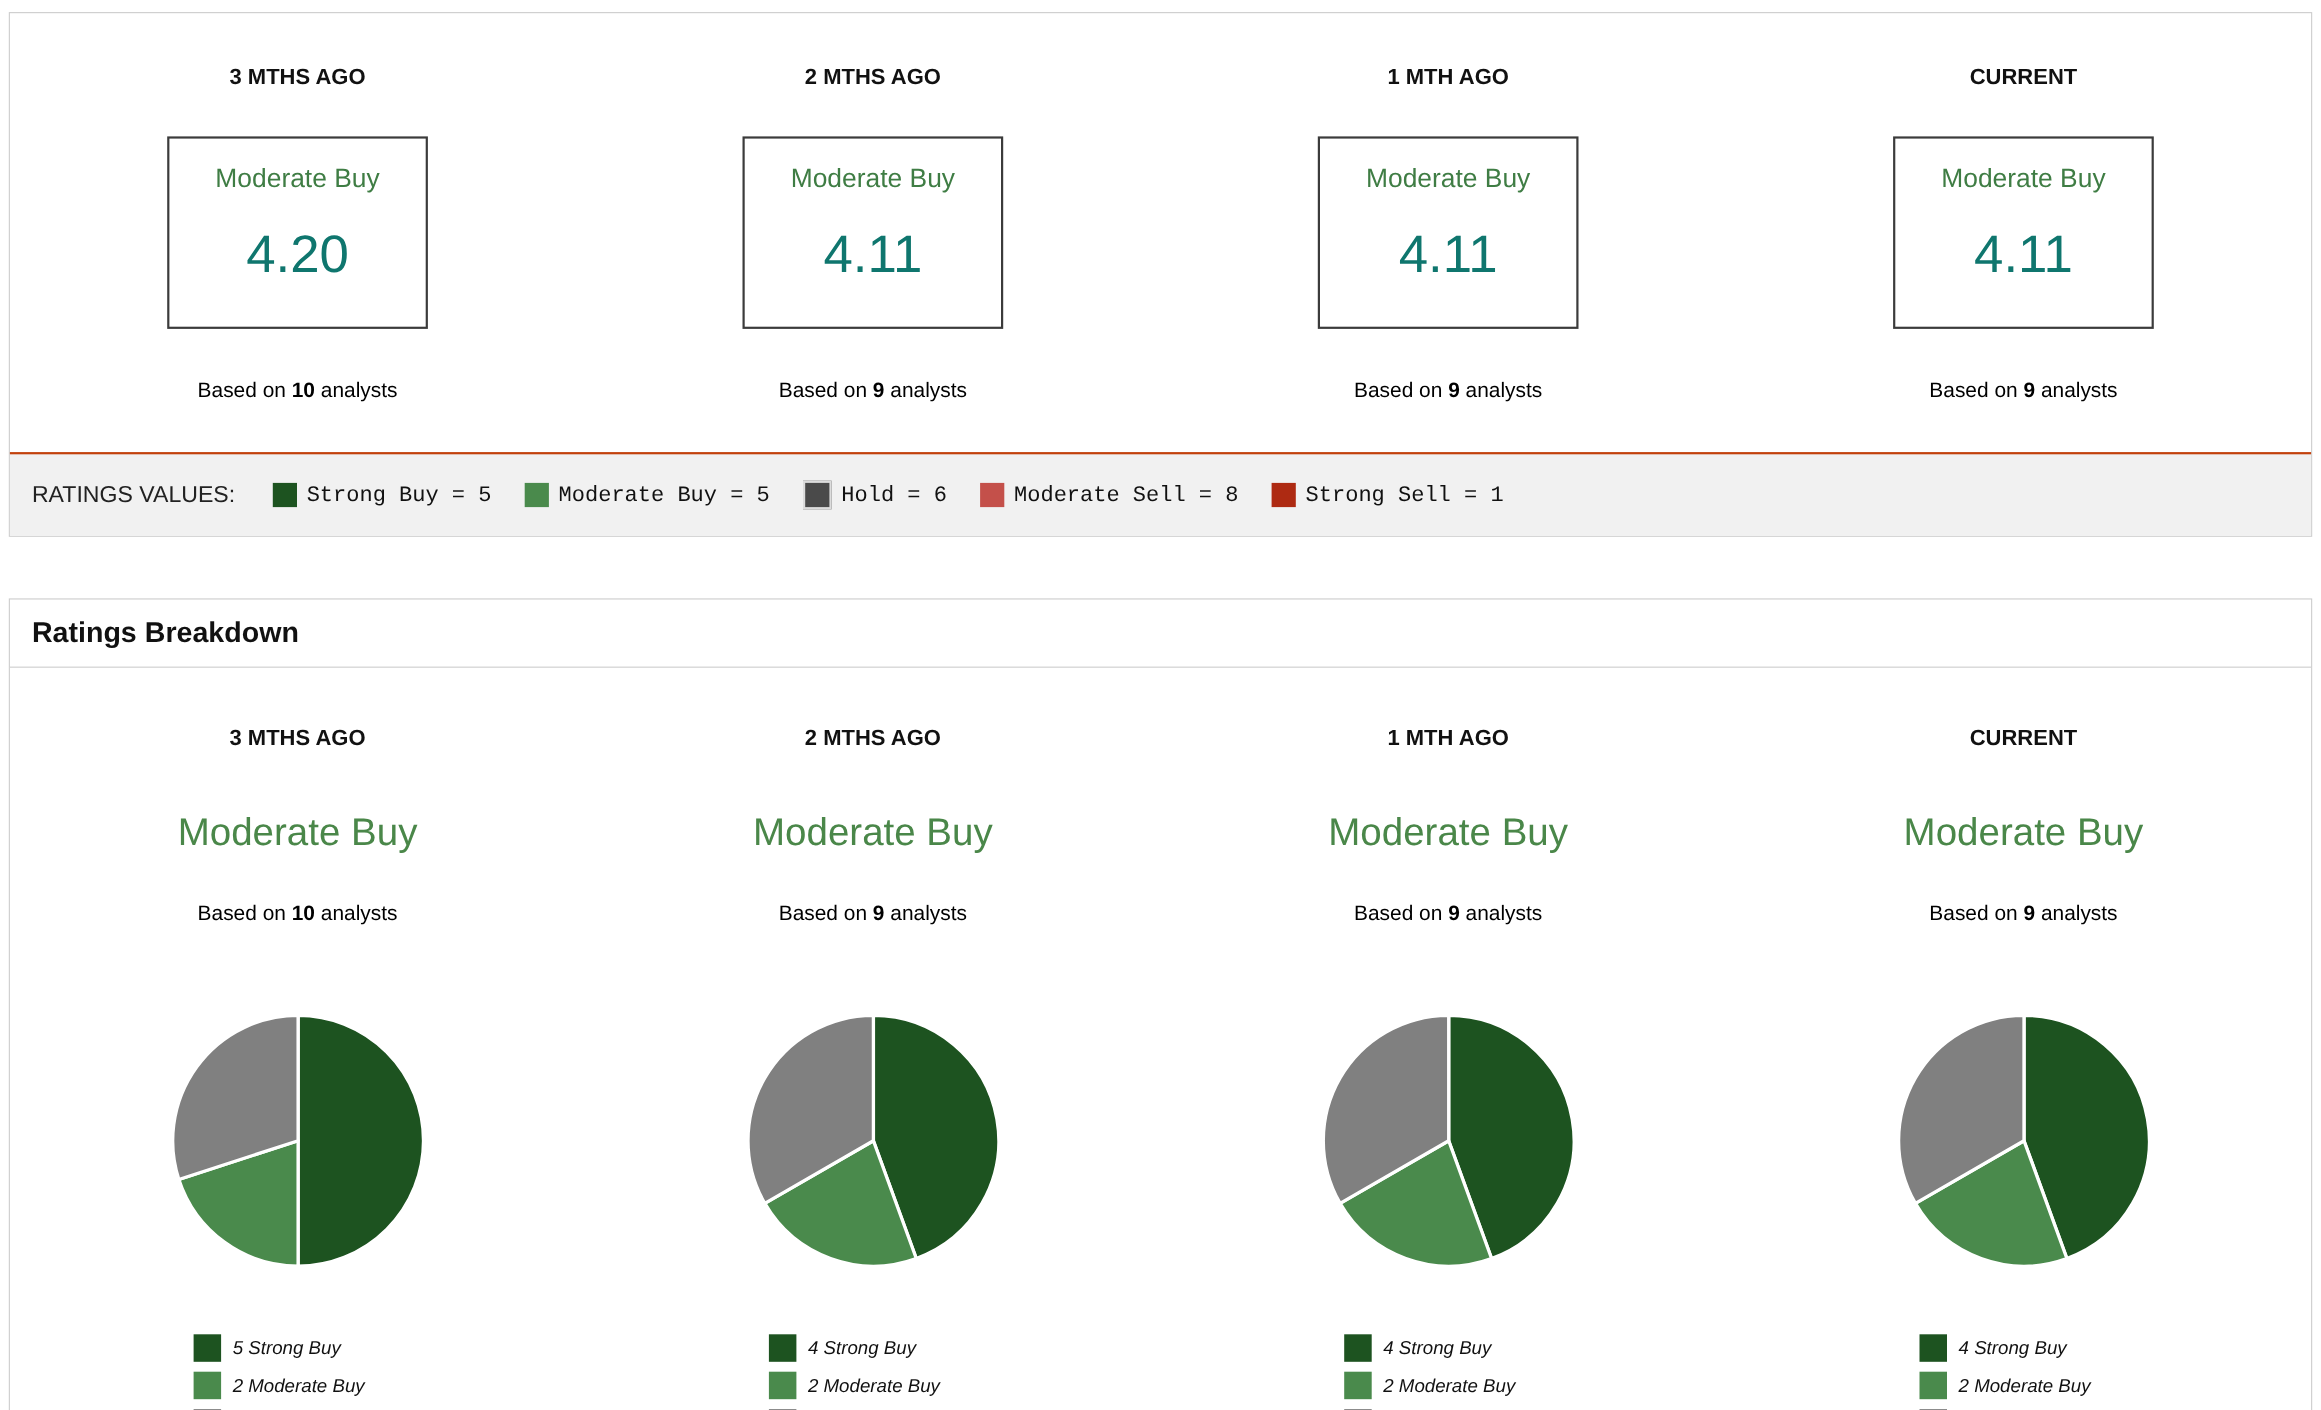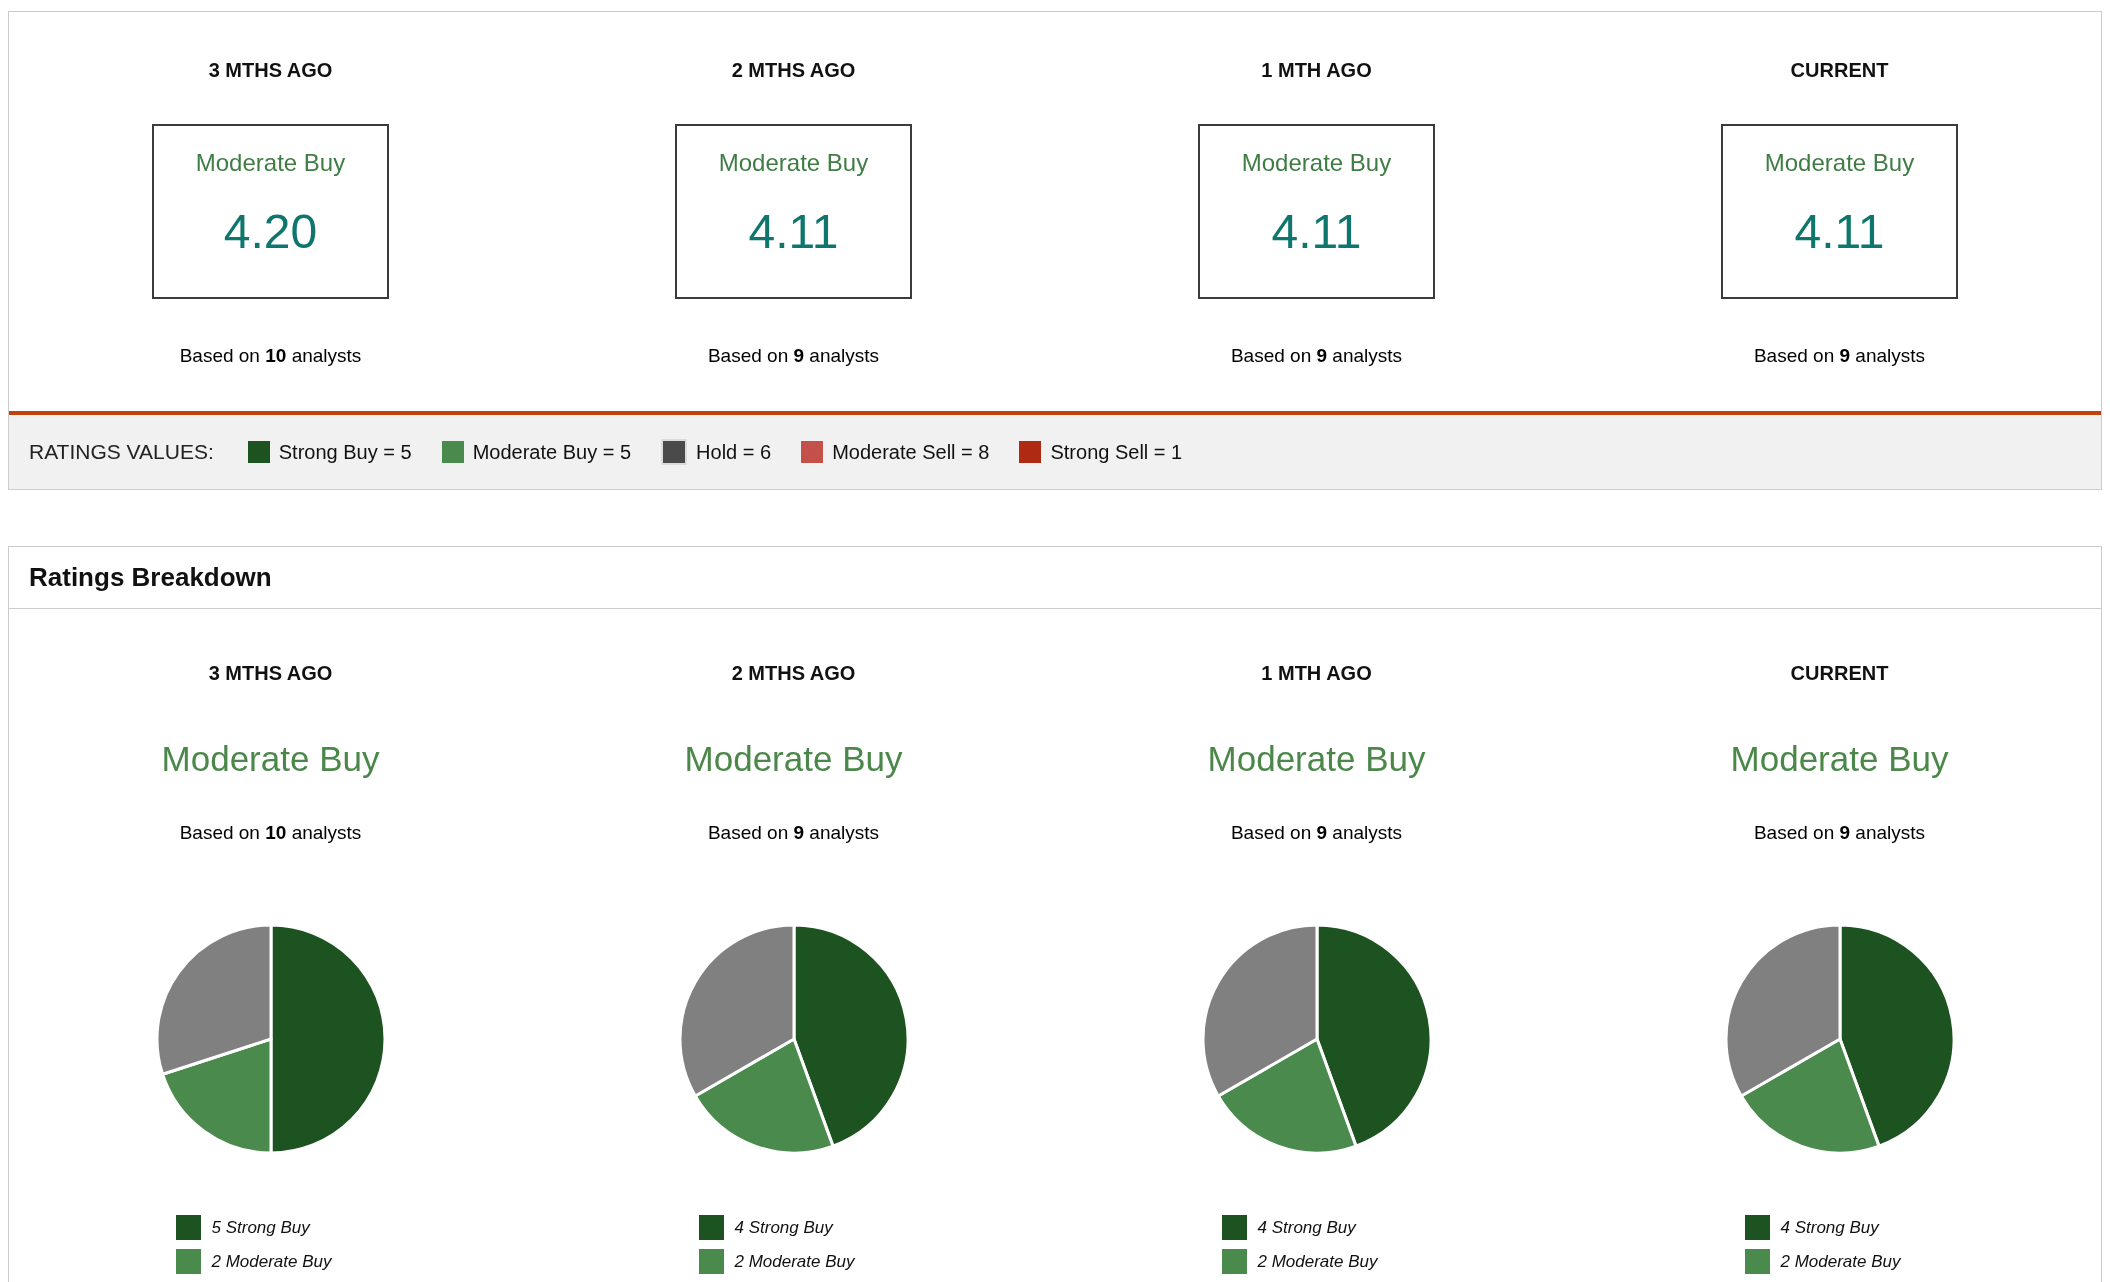--- a/index.html
+++ b/index.html
@@ -15,24 +15,24 @@
   .avg-content{padding:46px 0 44px;}
   .period{font-size:20px;font-weight:700;color:#111111;line-height:24px;}
   .score-box{width:237px;height:175px;box-sizing:border-box;border:2px solid #3b3b3b;
     margin-top:10px;display:flex;flex-direction:column;align-items:center;}
   .rating-label{font-size:24px;line-height:30px;margin-top:22px;color:#3f7d44;}
   .score{font-size:48px;line-height:56px;margin-top:26px;color:#0f766e;}
   .based{margin-top:13px;font-size:19px;line-height:23px;color:#000000;}
   .based b{font-weight:700;}
 
   
-  .values-bar{background:#f1f1f1;border-top:4px solid #c2410c;
+  .values-bar{background:#f1f1f1;border-top:2px solid #c2410c;
     padding:24px 20px;display:flex;align-items:center;gap:34px;}
   .values-label{font-size:21px;color:#222222;}
-  .values-items{display:flex;align-items:center;gap:30px;}
+  .values-items{display:flex;align-items:center;gap:30px;font-family:Liberation Mono, monospace;}
   .values-item{display:flex;align-items:center;gap:9px;}
   .values-swatch{width:22px;height:22px;display:inline-block;}
   .values-item-label{font-size:20px;color:#111111;}
 
   
   .panel-breakdown{margin-top:56px;}
   .bk-content{padding:52px 0 100px;}
   .big-rating{font-size:35px;line-height:44px;margin-top:20px;color:#4a8749;}
   .bk-based{margin-top:8px;font-size:19px;line-height:23px;color:#000000;}
   .pie-wrap{margin-top:45px;width:236px;height:236px;}

